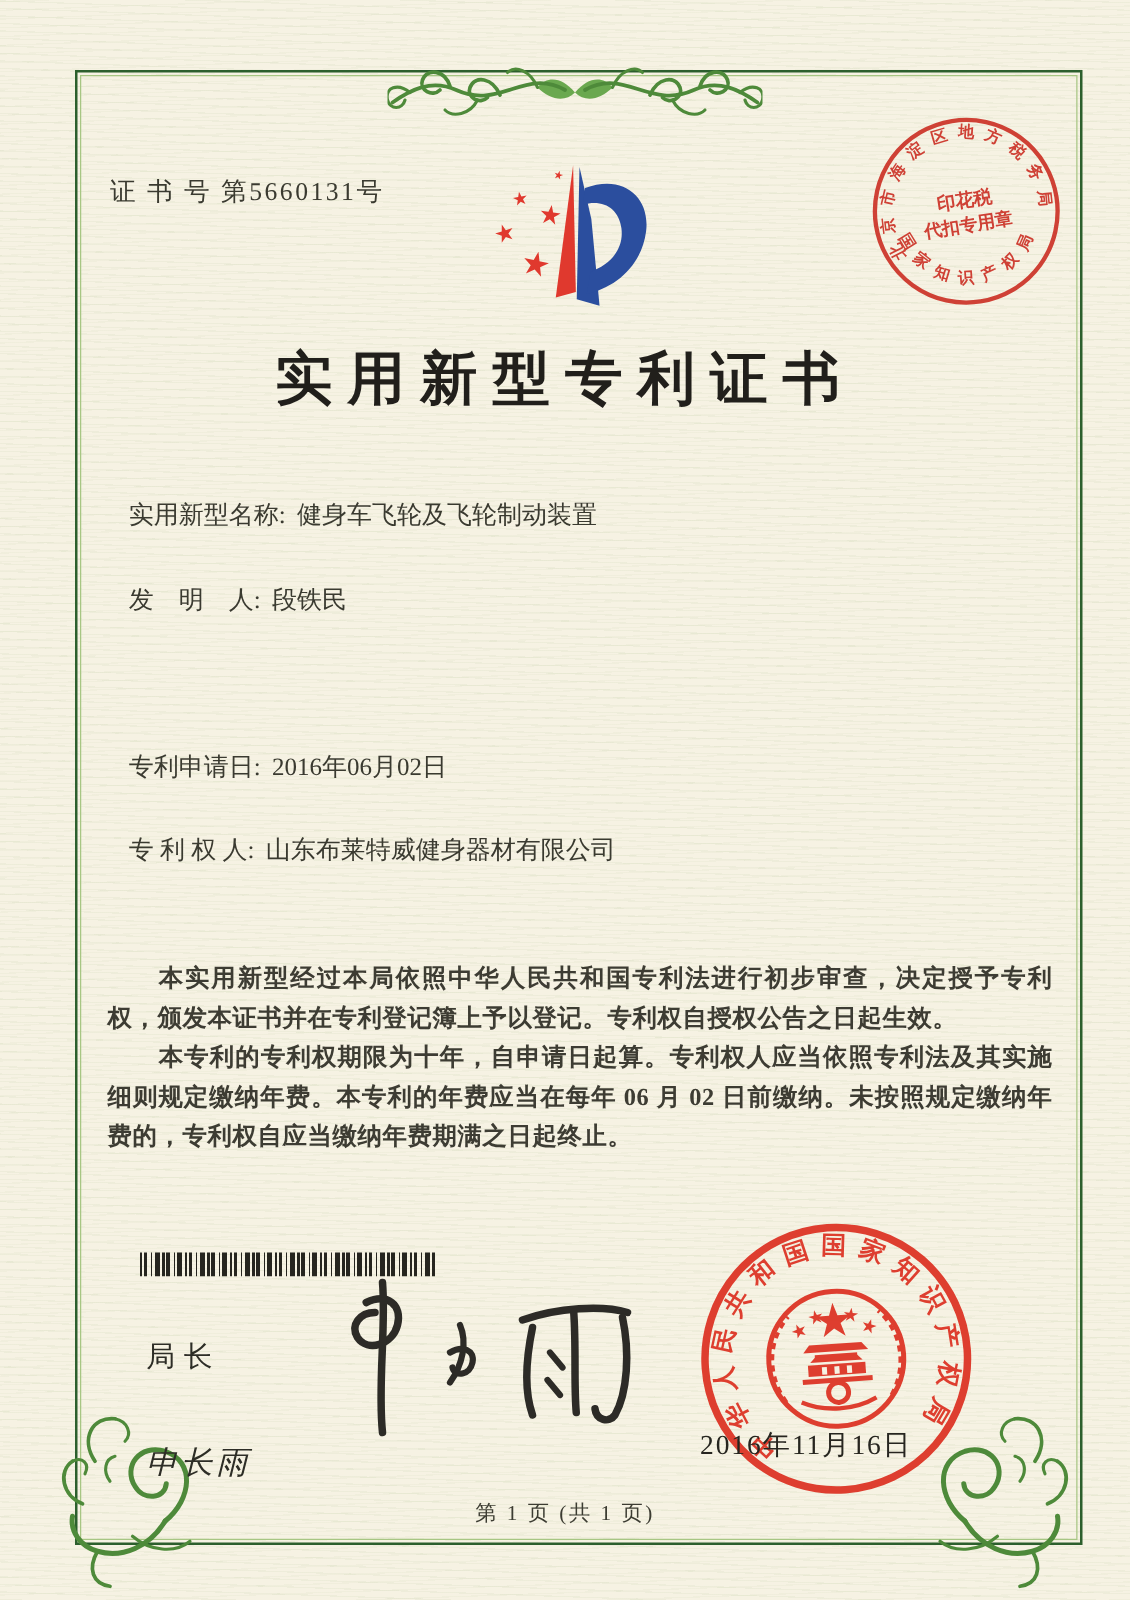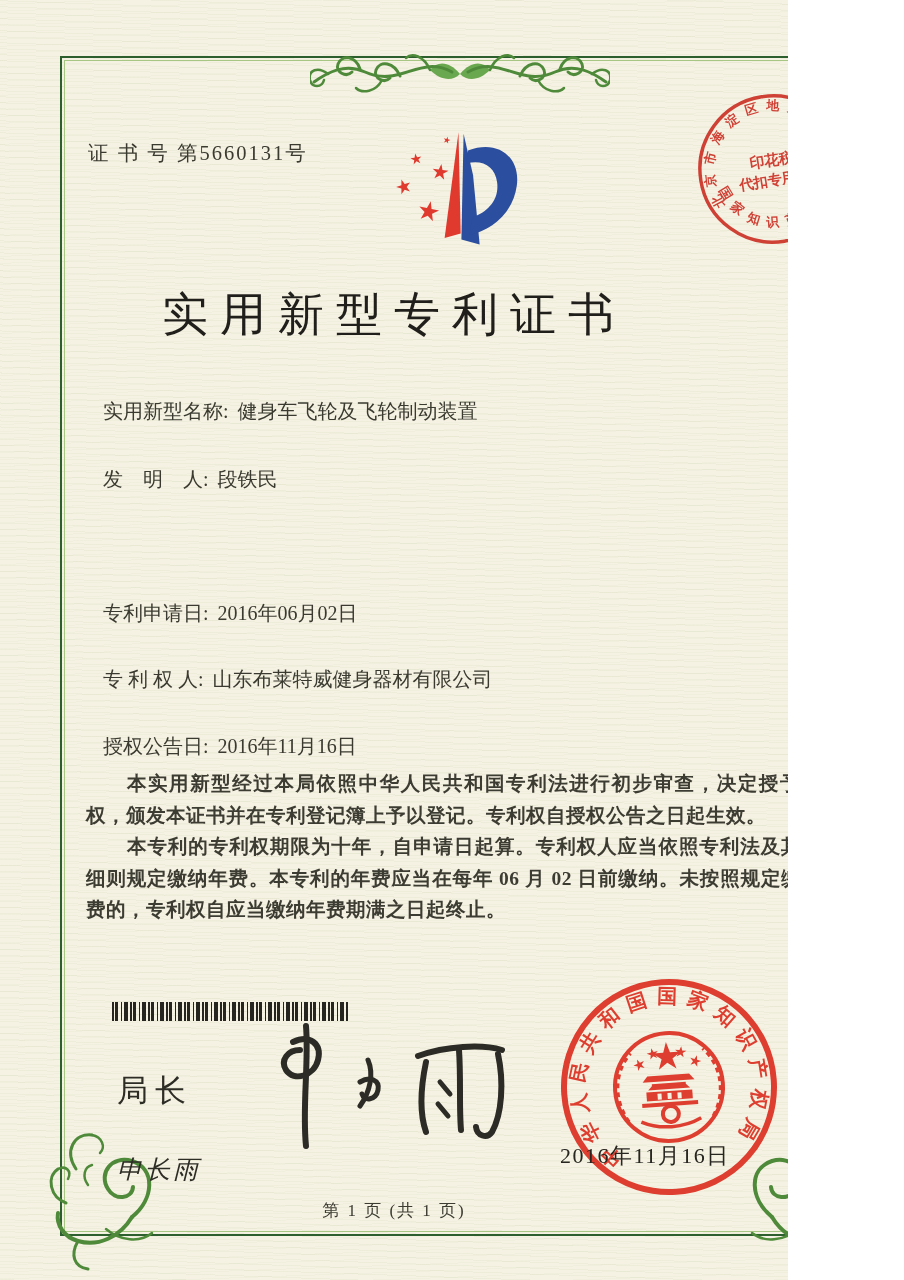--- a/index.html
+++ b/index.html
@@ -1,43 +1,43 @@
 <!DOCTYPE html>
 <html><head>
 <meta charset="utf-8">
 <style>
   html,body{margin:0;padding:0;}
   .paper{
-    position:relative; width:788px; height:1280px; overflow:hidden;
+    position:relative; width:904px; height:1280px; overflow:hidden;
     background-color:#f6f2e3;
     background-image:
       repeating-linear-gradient(2deg, rgba(140,170,110,.08) 0 1px, rgba(0,0,0,0) 1px 6px),
       repeating-linear-gradient(-2deg, rgba(150,175,115,.06) 0 1px, rgba(0,0,0,0) 1px 7px);
     font-family:"Liberation Serif","DejaVu Serif",serif;
     color:#32322a;
   }
   .frame{position:absolute; left:60px; top:56px; width:802px; height:1176px;
          border:2.5px solid #2c5f2d;}
   .frame-inner{position:absolute; inset:2px; border:1.5px solid #a7c683;}
   .orn{position:absolute;}
   .cert-no{position:absolute; left:88px; top:139px; font-size:20.5px; letter-spacing:2px; color:#3a3a30;}
-  .title{position:absolute; left:0; right:0; top:272px; margin:12px; text-align:center;
-         font-size:46px; font-weight:400; letter-spacing:12px; color:#211f1b;}
+  .title{position:absolute; left:0; right:0; top:272px; margin:0; text-align:center;
+         font-size:46px; font-weight:700; letter-spacing:12px; color:#211f1b;}
   .field{position:absolute; left:103px; font-size:20px; color:#3a3a30; white-space:nowrap;}
   .fvalue{margin-left:9px;}
   .paras{position:absolute; left:86px; top:768px; width:756px;font-weight:bold;}
   .paras p{margin:0; font-size:19.5px; line-height:31.5px; text-indent:2.1em;
            text-align:justify; letter-spacing:.5px; color:#3d3c33;}
   .barcode{position:absolute; left:112px; top:1002px; width:236px; height:19px;
     background:repeating-linear-gradient(90deg,
       #26251f 0 2px, transparent 2px 3px,
       #26251f 3px 6px, transparent 6px 9px,
       #26251f 9px 10px, transparent 10px 12px,
       #26251f 12px 16px, transparent 16px 18px);}
-  .signer-title{position:absolute; left:117px; top:1070px; font-size:31px; letter-spacing:7px; color:#2d2d26;}
+  .signer-title{position:absolute; left:117px; top:1070px; font-size:23px; letter-spacing:7px; color:#2d2d26;}
   .signer-name{position:absolute; left:117px; top:1153px; font-size:25px; letter-spacing:3px; color:#2d2d26;font-style:italic;}
   .signature{position:absolute; left:248px; top:1020px;}
   .tax-stamp{position:absolute; left:694px; top:90px; transform:rotate(-9deg); opacity:.92;}
   .logo{position:absolute; left:376px; top:130px;}
   .seal{position:absolute; left:552px; top:970px; transform:rotate(-4deg); opacity:.95;}
   .issue-date{position:absolute; left:560px; top:1141px; font-size:22px; letter-spacing:1.5px;
               color:#26251f; z-index:5;}
   .footer{position:absolute; left:0; right:0; top:1199px; text-align:center;
           font-size:17px; letter-spacing:2px; color:#3c3c32;}
   svg text{font-family:"Liberation Serif","DejaVu Serif",serif;}
@@ -133,23 +133,20 @@
     <span>发　明　人:</span><span class="fvalue">段铁民</span>
   </div>
   <div class="field" style="top:398px">
     <span>实用新型名称:</span><span class="fvalue">健身车飞轮及飞轮制动装置</span>
   </div>
   <div class="field" style="top:600px">
     <span>专利申请日:</span><span class="fvalue">2016年06月02日</span>
   </div>
   <div class="field" style="top:666px">
     <span>专 利 权 人:</span><span class="fvalue">山东布莱特威健身器材有限公司</span>
-  </div>
-  <div class="field" style="top:733px">
-    <span>授权公告日:</span><span class="fvalue">2016年11月16日</span>
   </div>
 
   <div class="paras">
     <p>本实用新型经过本局依照中华人民共和国专利法进行初步审查，决定授予专利权，颁发本证书并在专利登记簿上予以登记。专利权自授权公告之日起生效。</p>
     <p>本专利的专利权期限为十年，自申请日起算。专利权人应当依照专利法及其实施细则规定缴纳年费。本专利的年费应当在每年 06 月 02 日前缴纳。未按照规定缴纳年费的，专利权自应当缴纳年费期满之日起终止。</p>
   </div>
 
   <div class="barcode"></div>
 
   <div class="signer-title">局长</div>

